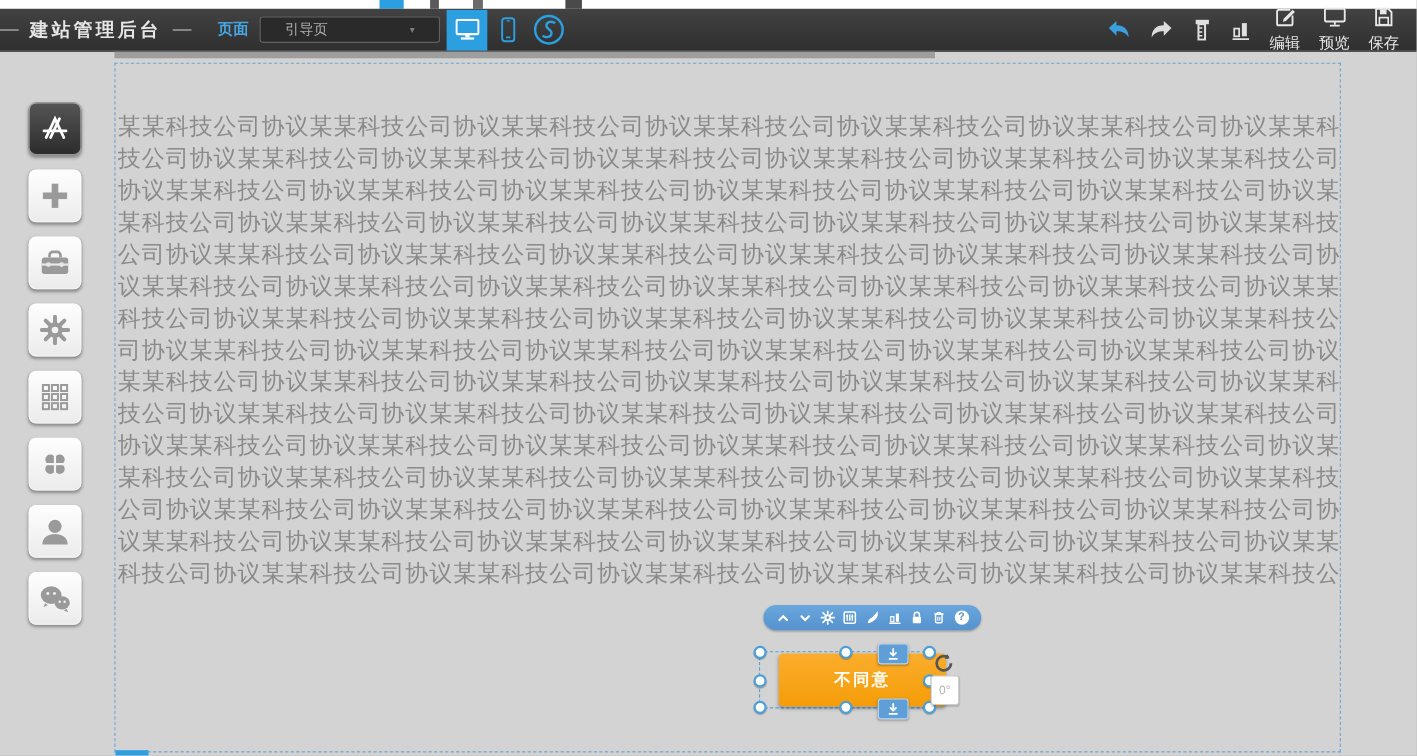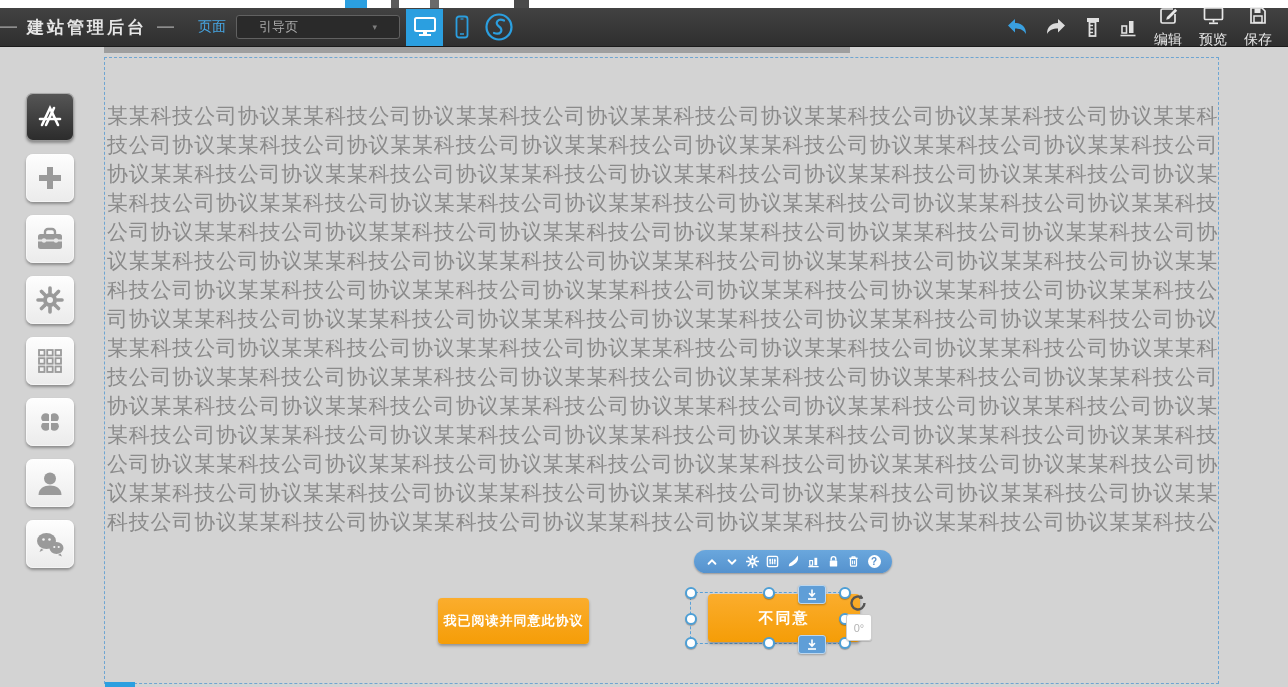--- a/index.html
+++ b/index.html
@@ -7,21 +7,21 @@
         font-family:"Liberation Sans","DejaVu Sans",sans-serif;}
   
   .top-strip{position:absolute;left:0;top:0;width:1288px;height:8px;background:#ffffff;}
   .frag{position:absolute;top:0;height:8px;}
   
   .toolbar{position:absolute;left:0;top:8px;width:1288px;height:39px;
            background:linear-gradient(#424242,#2f2f2f);border-bottom:1px solid #1b1b1b;
            display:flex;align-items:center;box-sizing:border-box;}
   .tb-dash{color:#8d8d8d;font-size:17px;font-weight:bold;white-space:pre;}
   .tb-title{color:#e6e6e6;font-size:17px;font-weight:bold;letter-spacing:3px;margin:12px 10px;}
-  .page-label{color:#46a5e2;font-size:14px;font-weight:normal;margin-left:24px;}
+  .page-label{color:#46a5e2;font-size:14px;font-weight:bold;margin-left:24px;}
   .dropdown{width:118px;height:22px;margin-left:10px;background:#2a2a2a;border:1px solid #616161;
             border-radius:3px;display:flex;align-items:center;justify-content:space-between;
             padding:0 22px;cursor:pointer;}
   .dropdown .val{color:#ababab;font-size:13px;}
   .dropdown .caret{color:#7d7d7d;font-size:9px;}
   .device-group{display:flex;align-items:center;margin-left:6px;height:39px;}
   .device-btn{width:37px;height:37px;display:flex;align-items:center;justify-content:center;cursor:pointer;}
   .device-btn.active{background:#2b9fe0;}
   .right-group{margin-left:auto;display:flex;align-items:center;gap:17px;padding-right:16px;}
   .tb-action{display:flex;align-items:center;gap:6px;color:#e8e8e8;font-size:14px;cursor:pointer;flex-direction:column;}
@@ -249,21 +249,20 @@
           <circle cx="23.7" cy="16" r="1.1" fill="#f3f3f3"></circle>
       </svg>
     </div>
   </div>
 
   <div class="scroll-thumb"></div>
 
   <div class="content">
     <div class="body-text">某某科技公司协议某某科技公司协议某某科技公司协议某某科技公司协议某某科技公司协议某某科技公司协议某某科技公司协议某某科技公司协议某某科技公司协议某某科技公司协议某某科技公司协议某某科技公司协议某某科技公司协议某某科技公司协议某某科技公司协议某某科技公司协议某某科技公司协议某某科技公司协议某某科技公司协议某某科技公司协议某某科技公司协议某某科技公司协议某某科技公司协议某某科技公司协议某某科技公司协议某某科技公司协议某某科技公司协议某某科技公司协议某某科技公司协议某某科技公司协议某某科技公司协议某某科技公司协议某某科技公司协议某某科技公司协议某某科技公司协议某某科技公司协议某某科技公司协议某某科技公司协议某某科技公司协议某某科技公司协议某某科技公司协议某某科技公司协议某某科技公司协议某某科技公司协议某某科技公司协议某某科技公司协议某某科技公司协议某某科技公司协议某某科技公司协议某某科技公司协议某某科技公司协议某某科技公司协议某某科技公司协议某某科技公司协议某某科技公司协议某某科技公司协议某某科技公司协议某某科技公司协议某某科技公司协议某某科技公司协议某某科技公司协议某某科技公司协议某某科技公司协议某某科技公司协议某某科技公司协议某某科技公司协议某某科技公司协议某某科技公司协议某某科技公司协议某某科技公司协议某某科技公司协议某某科技公司协议某某科技公司协议某某科技公司协议某某科技公司协议某某科技公司协议某某科技公司协议某某科技公司协议某某科技公司协议某某科技公司协议某某科技公司协议某某科技公司协议某某科技公司协议某某科技公司协议某某科技公司协议某某科技公司协议某某科技公司协议某某科技公司协议某某科技公司协议某某科技公司协议某某科技公司协议某某科技公司协议某某科技公司协议某某科技公司协议某某科技公司协议某某科技公司协议某某科技公司协议某某科技公司协议某某科技公司协议某某科技公司协议</div>
 
-    <div class="btn-orange agree">我已阅读并同意此协议</div>
 
     <div class="float-toolbar">
       <span class="ft-btn">
         <svg width="12" height="12" viewBox="0 0 14 14">
             <path d="M3 9l4-4 4 4" fill="none" stroke="#fff" stroke-width="2.2" stroke-linecap="round"></path>
           </svg>
       </span>
       <span class="ft-btn">
         <svg width="12" height="12" viewBox="0 0 14 14">
             <path d="M3 5l4 4 4-4" fill="none" stroke="#fff" stroke-width="2.2" stroke-linecap="round"></path>

